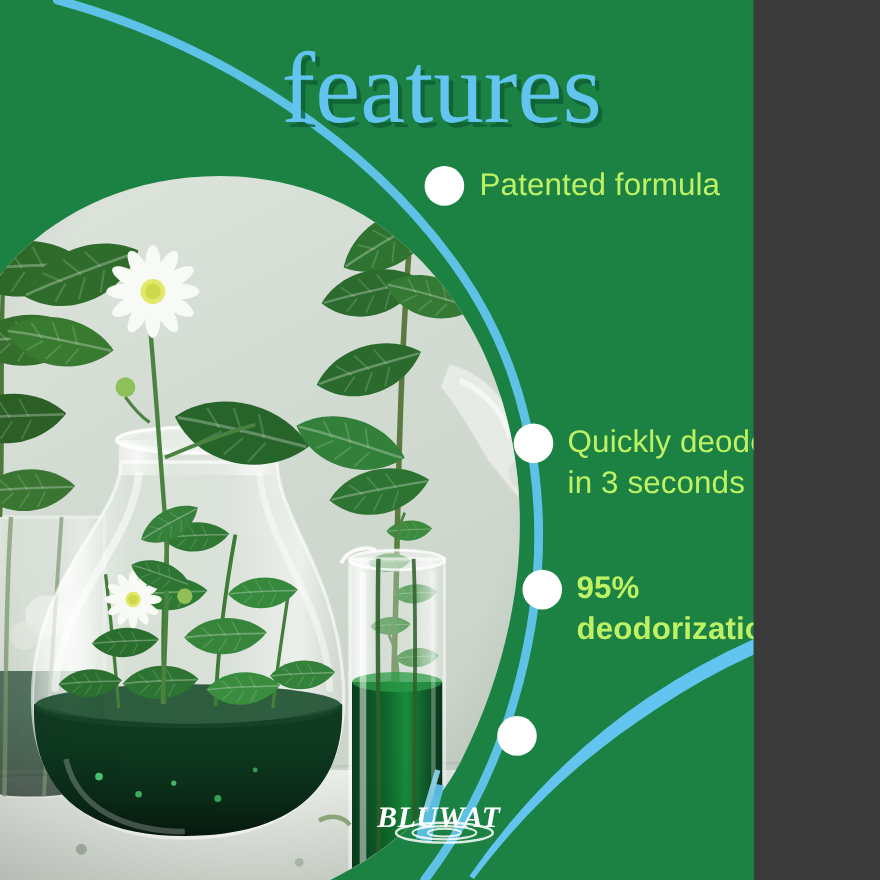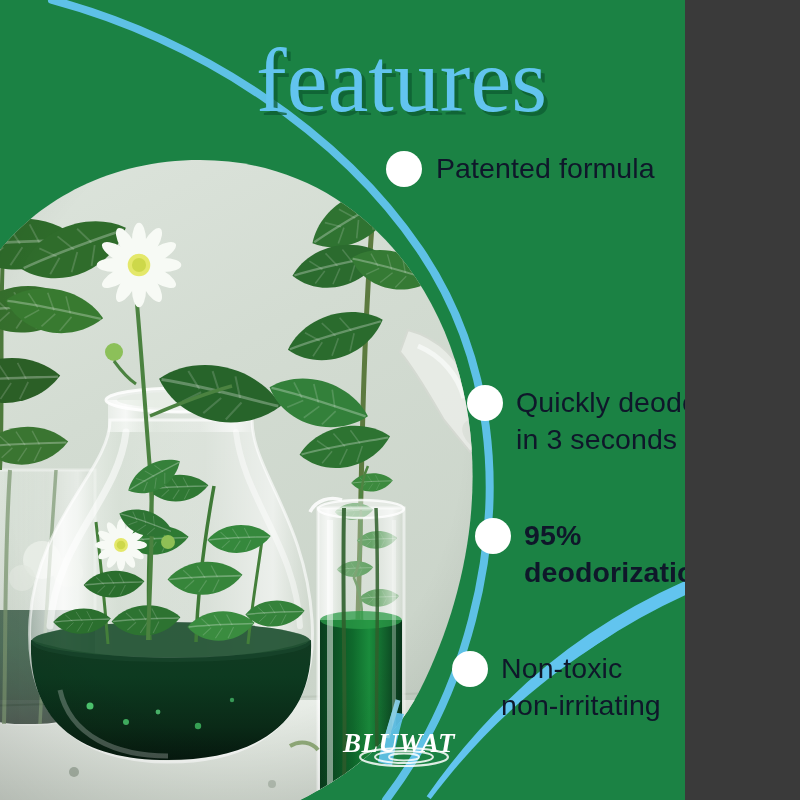--- a/index.html
+++ b/index.html
@@ -26,21 +26,21 @@
     position:absolute;
     display:flex;
     align-items:flex-start;
   }
   .bullet-dot {
     border-radius:50%;
     background:#ffffff;
     flex:none;
   }
   .bullet-text {
-    color:#0f172a;
+    color:#bef264;
     font-size:28.5px;
     line-height:1.30;
     letter-spacing:0.1px;
     white-space:pre-line;
     font-weight:400;
   }
 
   .title-text {
     font-family:"Liberation Serif", serif;
     font-size:92px;
@@ -372,22 +372,20 @@
     </div>
 
     <div class="bullet" style="left:475px; top:517px;">
       <div class="bullet-dot" style="width:36px;height:36px;margin-top:1px;"></div>
       <div class="bullet-text" style="margin-left:13px;font-weight:bold;">95%
 deodorization rate</div>
     </div>
 
     <div class="bullet" style="left:452px; top:650px;">
       <div class="bullet-dot" style="width:36px;height:36px;margin-top:1px;"></div>
-      <div class="bullet-text" style="margin-left:13px;">Non-toxic
-non-irritating</div>
     </div>
 
   </div>
 
   <svg class="layer" id="logo-layer" viewBox="0 0 800 800">
 
     <g opacity=".9">
       <path d="M392,712 C388,728 382,742 378,762 L392,766 C396,744 400,728 404,714 Z" fill="#62c4ef"></path>
       <path d="M398,700 C394,714 390,726 387,738" stroke="#8fd6f2" stroke-width="5" fill="none"></path>
     </g>

